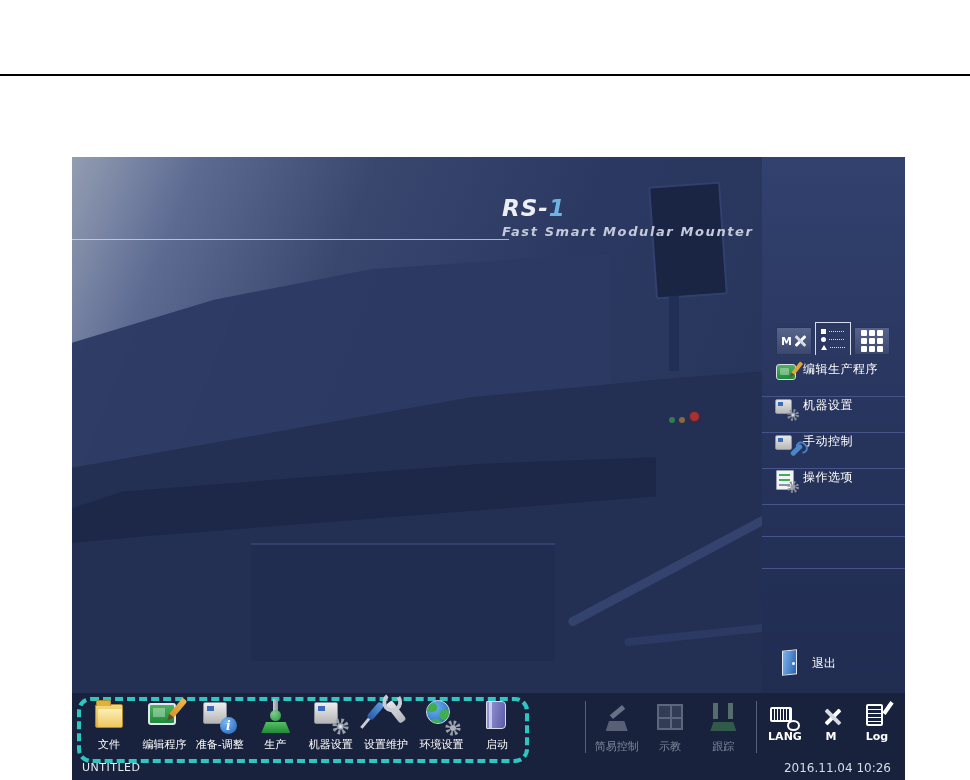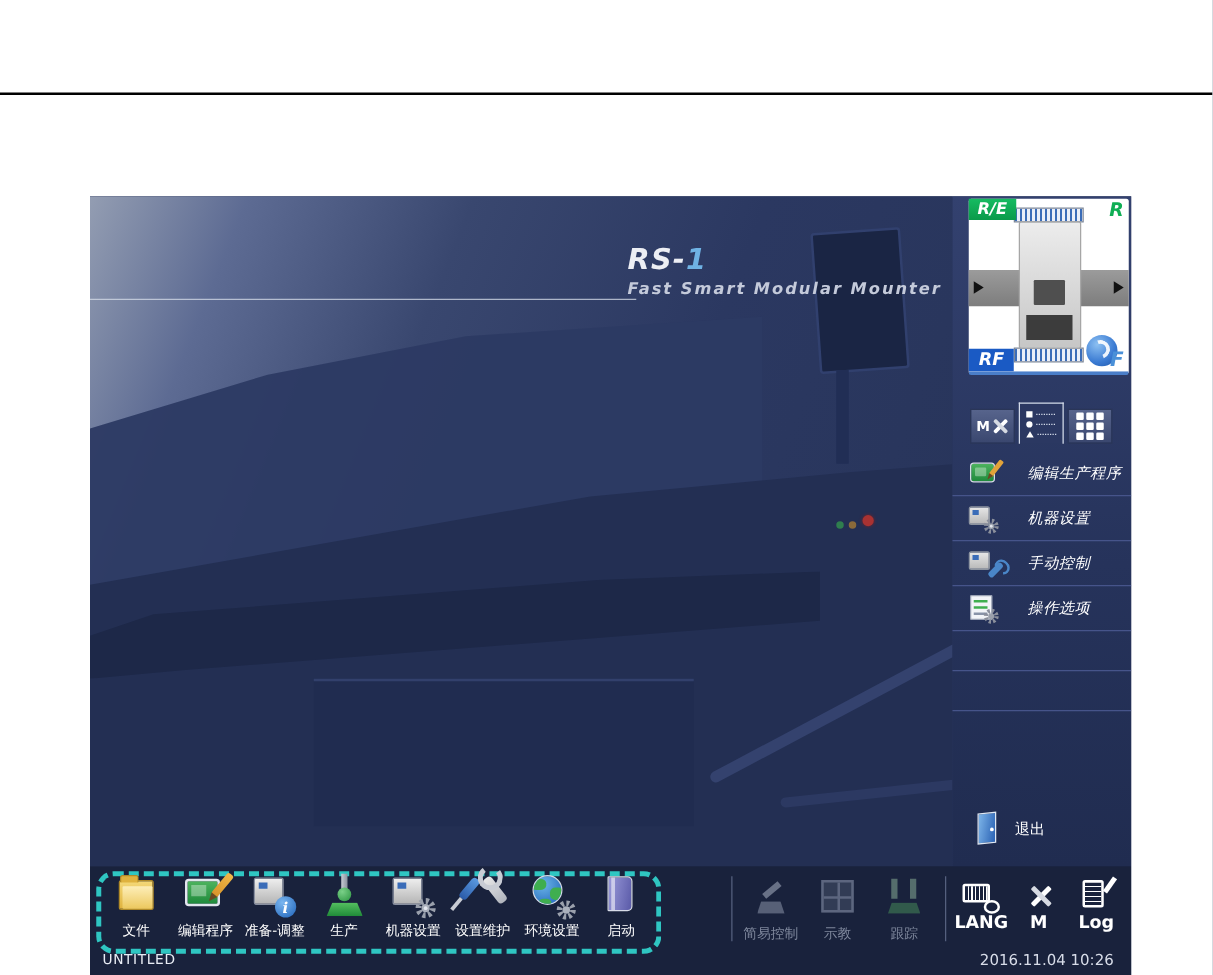--- a/index.html
+++ b/index.html
@@ -93,22 +93,22 @@
   .list-row { display:flex; align-items:center; gap:3px; }
   .bullet { width:5px; height:5px; background:#fff; display:inline-block; }
   .bullet.round { border-radius:50%; }
   .bullet.tri { width:0; height:0; background:none; border-left:3px solid transparent;
                 border-right:3px solid transparent; border-bottom:5px solid #fff; }
   .dots { width:15px; border-top:1px dotted #d4dbea; }
   .grid-ic { display:grid; grid-template-columns:repeat(3,6px); grid-template-rows:repeat(3,6px); gap:2px; }
   .grid-ic i { background:#fff; border-radius:1px; }
 
   .menu { position:absolute; left:0; top:204px; width:143px; }
-  .menu-item { display:flex; align-items:center; gap:23px; height:36px; padding-left:13px;
-               border-bottom:1px solid #46548a; cursor:pointer;font-style:italic; }
+  .menu-item { display:flex; gap:4px; height:36px; padding-left:13px;
+               border-bottom:1px solid #46548a; cursor:pointer; }
   .menu-item .lbl { color:#fff; font-size:12px; letter-spacing:.5px; }
   .menu-empty { height:32px; border-bottom:1px solid #46548a; }
   .exit-item { position:absolute; left:0; top:488px; width:143px; display:flex; align-items:center;
                gap:10px; padding-left:16px; height:36px; cursor:pointer; }
   .exit-item .lbl { color:#fff; font-size:12px;font-family:Liberation Serif, serif; }
 
   .micon { width:24px; height:24px; position:relative; flex:0 0 24px; }
   .screen-g { position:absolute; left:1px; top:3px; width:20px; height:16px; border-radius:3px;
               background:linear-gradient(#4db35e,#1f8a3c); border:1px solid #d8dde6; }
   .screen-g:after { content:""; position:absolute; left:3px; top:3px; width:9px; height:7px; background:rgba(255,255,255,.35); border-radius:1px; }
@@ -144,21 +144,21 @@
   .tb-btn { width:54px; display:flex; flex-direction:column; align-items:center; gap:2px; cursor:pointer; }
   .tb-btn .ticon { width:36px; height:36px; position:relative; }
   .tb-btn .tlbl { color:#fff; font-size:11px; white-space:nowrap; }
   .tb-disabled { position:absolute; left:518px; top:8px; width:160px; display:flex; justify-content:space-around; }
   .tb-disabled .tlbl { color:#7e879c; }
   .sep-v { position:absolute; top:8px; width:1px; height:52px; background:#55607e; }
   .sep-v.s1 { left:513px; } .sep-v.s2 { left:684px; }
   .tb-util { position:absolute; left:694px; top:10px; display:flex; gap:8px; }
   .tb-util .tb-btn { width:38px; }
   .tb-util .ticon { width:30px; height:28px; }
-  .tb-util .tlbl { font-size:14px; font-weight:bold; margin-top:-3px; }
+  .tb-util .tlbl { font-size:11px; font-weight:bold; margin-top:-3px; }
 
   
   .i-folder { position:absolute; left:4px; top:5px; width:28px; height:24px; background:linear-gradient(#f4d878,#dfb23e);
               border:1px solid #b08a28; border-radius:2px; }
   .i-folder:before { content:""; position:absolute; left:0; top:-5px; width:13px; height:5px;
               background:#dfb23e; border:1px solid #b08a28; border-bottom:none; border-radius:2px 2px 0 0; }
   .i-folder:after { content:""; position:absolute; left:2px; top:4px; width:24px; height:18px;
               background:linear-gradient(#fdeeb8,#ecc85e); border-radius:1px; }
   .i-screen { position:absolute; left:2px; top:4px; width:28px; height:22px; border-radius:3px;
               background:linear-gradient(#4db35e,#1f8a3c); border:2px solid #e2e6ee; }
@@ -243,39 +243,20 @@
       <div class="brand-line"></div>
       <div class="brand">
         <div class="brand-title"><span>RS-</span><span class="accent">1</span></div>
         <div class="brand-sub">Fast Smart Modular Mounter</div>
       </div>
 
     </div>
 
     <div class="sidebar">
 
-      <div class="mpanel">
-        <div class="conveyor">
-          <span class="arrow-l"></span>
-          <span class="arrow-r"></span>
-        </div>
-        <div class="feeder top"></div>
-        <div class="feeder bot"></div>
-        <div class="mbody">
-          <div class="mscreen"></div>
-          <div class="mopen"></div>
-        </div>
-        <div class="ball">
-            <span class="swirl"></span>
-          </div>
-        <span class="badge-re">R/E</span>
-        <span class="letter-r">R</span>
-        <span class="badge-rf">RF</span>
-        <span class="letter-f">F</span>
-      </div>
 
       <div class="tabs">
         <div class="tab">
           <span class="tab-m">
               <span>M</span>
               <span class="tools-x">
                 <i></i>
                 <i></i>
               </span>
             </span>

